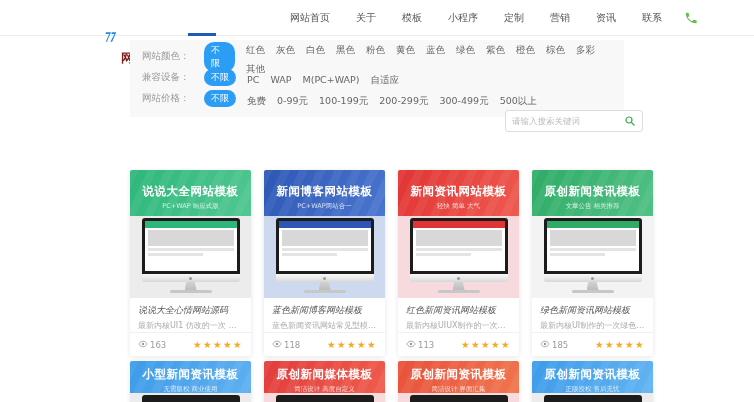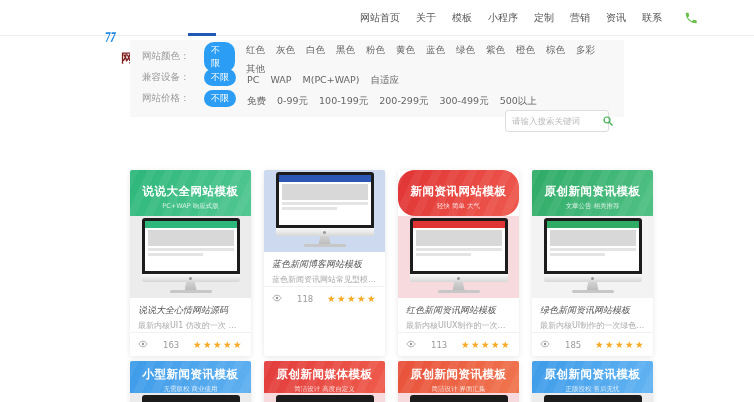--- a/index.html
+++ b/index.html
@@ -4,34 +4,34 @@
 <style>
   * { margin:0; padding:0; box-sizing:border-box; }
   html,body { background:#fff; }
   body { font-family:"DejaVu Sans","Liberation Sans",sans-serif; }
   .page { position:relative; width:754px; height:402px; overflow:hidden; background:#fff; }
 
   
   .topbar { position:absolute; top:0; left:0; width:754px; height:36px; background:#fff; border-bottom:1px solid #ececec; }
   .logo { position:absolute; left:104px; top:9px; display:flex; align-items:center; gap:3px; }
   .logo-txt { color:#7f1d1d; font-size:12px; font-weight:bold; letter-spacing:1px;margin-top:41px; }
-  .nav { position:absolute; right:92px; top:0; height:36px; display:flex; align-items:center; gap:16px; }
+  .nav { position:absolute; right:92px; top:0; height:36px; display:flex; align-items:center; gap:26px; }
   .nav span { font-size:10px; color:#555; cursor:pointer; }
   .phone { position:absolute; right:56px; top:10px; }
   .tab-ind { position:absolute; left:188px; top:33px; width:28px; height:3px; background:#1f5bb5; }
 
   
   .fpanel { position:absolute; left:130px; top:40px; width:494px; background:#f8f8f8; padding:6px 12px 8px 12px; }
   .frow { display:flex; align-items:center; height:21px; }
   .flabel { width:62px; font-size:9.5px; color:#999; flex:none; }
   .fsel { background:#2b9df4; color:#fff; font-size:9px; padding:2px 7px; border-radius:10px; margin-right:11px; cursor:pointer; }
   .fopts span { font-size:9.5px; color:#666; margin-right:11px; cursor:pointer;text-align:center; }
 
   
-  .searchbox { position:absolute; left:505px; top:110px; width:104px; height:22px; border:1px solid #ddd; border-radius:3px; background:#fff; display:flex; align-items:center; padding:0 6px; }
+  .searchbox { position:absolute; left:505px; top:110px; width:138px; height:22px; border:1px solid #ddd; border-radius:3px; background:#fff; display:flex; align-items:center; padding:0 6px; }
   .searchbox input { border:none; outline:none; flex:1; font-size:8.5px; color:#666; width:90px; background:transparent; font-family:inherit; }
   .searchbox input::placeholder { color:#bbb; }
 
   
   .cards { position:absolute; left:130px; top:170px; width:524px; display:grid; grid-template-columns:repeat(4,121px); gap:5px 13px; }
   .card { background:#fff; box-shadow:0 1px 5px rgba(0,0,0,.10); border-radius:2px; overflow:hidden; cursor:pointer; }
   .banner { position:relative; height:46px; text-align:center; color:#fff; overflow:hidden; }
   .banner.short { height:32px; }
   .banner:before { content:""; position:absolute; inset:0; background:repeating-linear-gradient(115deg,rgba(255,255,255,.06) 0 8px,rgba(255,255,255,0) 8px 16px); }
   .bt { position:relative; font-size:11.5px; font-weight:bold; padding-top:14px; letter-spacing:.5px; }
@@ -46,21 +46,21 @@
   .ml { height:3px; margin:2px 3px 0 3px; background:#e4e4e4; }
   .ml.s { width:60%; }
   .chin { height:8px; background:linear-gradient(#fafafa,#d7d7d7); border-radius:0 0 2px 2px; display:flex; align-items:center; justify-content:center; }
   .apl { width:3px; height:3px; border-radius:50%; background:#9a9a9a; }
   .stand { width:12px; height:8px; margin:0 auto; background:linear-gradient(#d2d2d2,#bdbdbd); clip-path:polygon(15% 0,85% 0,100% 100%,0 100%); }
   .base { width:42px; height:3px; margin:0 auto; background:#c7c7c7; border-radius:2px; }
   .desc { padding:6px 8px 4px 8px; height:34px; }
   .dt { font-size:9px; color:#555; white-space:nowrap; overflow:hidden; text-overflow:ellipsis;font-style:italic; }
   .dx { font-size:8px; color:#aaa; margin-top:3px; white-space:nowrap; overflow:hidden; text-overflow:ellipsis; }
   .foot { border-top:1px solid #f1f1f1; height:24px; display:flex; align-items:center; justify-content:space-between; padding:0 8px; }
-  .views { display:flex; align-items:center; gap:15px; font-size:8.5px; color:#9a9a9a; }
+  .views { display:flex; align-items:center; gap:2px; font-size:8.5px; color:#9a9a9a; }
   .stars { color:#f6ab27; font-size:9.5px; letter-spacing:1.5px; }
 </style>
 </head>
 <body>
 
 <div class="page">
 
   <div class="topbar">
     <div class="logo">
       <span>
@@ -150,20 +150,24 @@
                 <path d="M12 1C6 1 2 8 2 8s4 7 10 7 10-7 10-7-4-7-10-7z" fill="none" stroke="#9a9a9a" stroke-width="2"></path>
                 <circle cx="12" cy="8" r="3" fill="#9a9a9a"></circle>
               </svg></span>
           <span>163</span>
         </span>
         <span class="stars">★★★★★</span>
       </div>
     </div>
 
     <div class="card">
+      <div class="banner" style="background: linear-gradient(120deg, rgb(44, 87, 181), rgb(75, 118, 207));">
+        <div class="bt">新闻博客网站模板</div>
+        <div class="bs">PC+WAP两站合一</div>
+      </div>
       <div class="shot" style="background: rgb(205, 217, 238);">
         <div class="imac">
           <div class="scr">
               <div class="mini">
                 <div class="mhead" style="background: rgb(44, 87, 181);"></div>
                 <div class="mhero"></div>
                 <div class="ml"></div>
                 <div class="ml s"></div>
               </div>
             </div>
@@ -184,21 +188,21 @@
                 <path d="M12 1C6 1 2 8 2 8s4 7 10 7 10-7 10-7-4-7-10-7z" fill="none" stroke="#9a9a9a" stroke-width="2"></path>
                 <circle cx="12" cy="8" r="3" fill="#9a9a9a"></circle>
               </svg></span>
           <span>118</span>
         </span>
         <span class="stars">★★★★★</span>
       </div>
     </div>
 
     <div class="card">
-      <div class="banner" style="background: linear-gradient(120deg, rgb(224, 52, 52), rgb(239, 90, 79)); border-radius: 17px;">
+      <div class="banner" style="background: linear-gradient(120deg, rgb(224, 52, 52), rgb(239, 90, 79));">
         <div class="bt">新闻资讯网站模板</div>
         <div class="bs">轻快 简单 大气</div>
       </div>
       <div class="shot" style="background: rgb(246, 218, 221);">
         <div class="imac">
           <div class="scr">
               <div class="mini">
                 <div class="mhead" style="background: rgb(224, 52, 52);"></div>
                 <div class="mhero"></div>
                 <div class="ml"></div>

